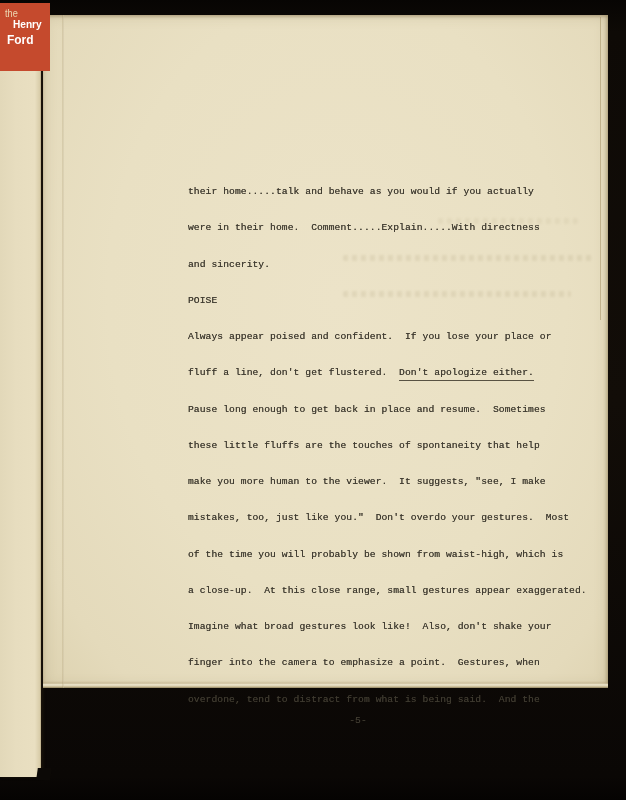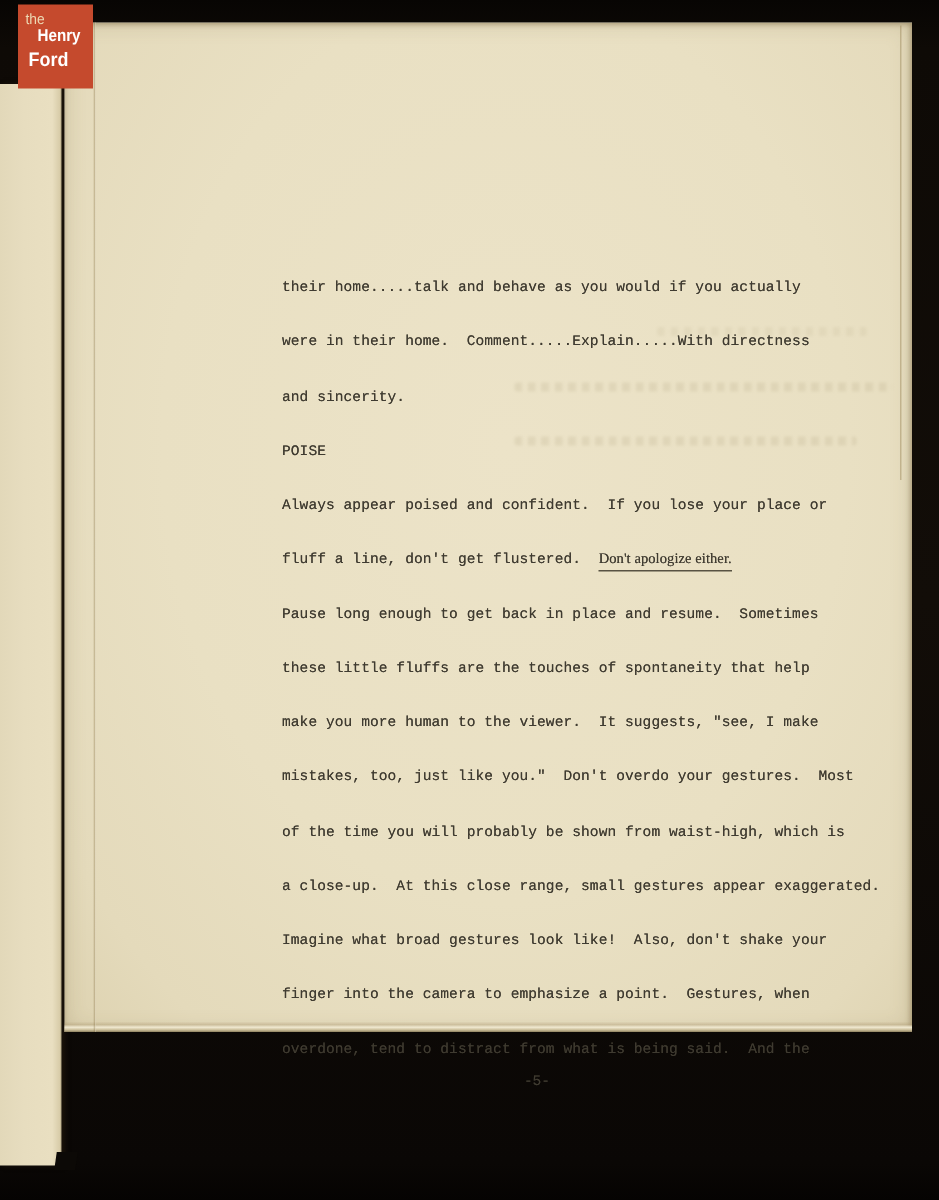--- a/index.html
+++ b/index.html
@@ -67,21 +67,20 @@
     text-shadow: 0 0 0.4px rgba(62,56,44,0.85);
     white-space: pre;
   }
   .text-block .line {
     height: 36.25px;
     line-height: 13px;
   }
   .text-block .u {
     border-bottom: 1px solid rgba(62,56,44,0.85);
     padding-bottom: 2px;
-    font-family: Liberation Serif, serif;
   }
   .page-number {
     position: absolute;
     left: 280px; top: 700px;
     width: 70px;
     text-align: center;
     color: var(--ink, #3f3b31);
     font-family: "Liberation Mono", "DejaVu Sans Mono", monospace;
     font-size: 9.7px;
     text-shadow: 0 0 0.4px rgba(62,56,44,0.85);
@@ -95,23 +94,22 @@
     filter: blur(1px);
     border-radius: 2px;
   }
   .ghost.g1 { left: 300px; top: 240px; width: 252px; }
   .ghost.g2 { left: 300px; top: 276px; width: 228px; }
   .ghost.g3 { left: 395px; top: 203px; width: 140px; opacity: 0.10; }
   
   .logo {
     position: absolute;
     left: 0; top: 3px;
-    width: 50px; height: 56px;
+    width: 50px; height: 68px;
     background: var(--logo-bg, #c54a2d);
-    margin-left: 12px;
   }
   .logo span {
     position: absolute;
     font-family: "Liberation Sans", sans-serif;
     transform-origin: left top;
   }
   .logo .the {
     left: 5px; top: 5px;
     font-size: 10px;
     color: #ecd9b4;

